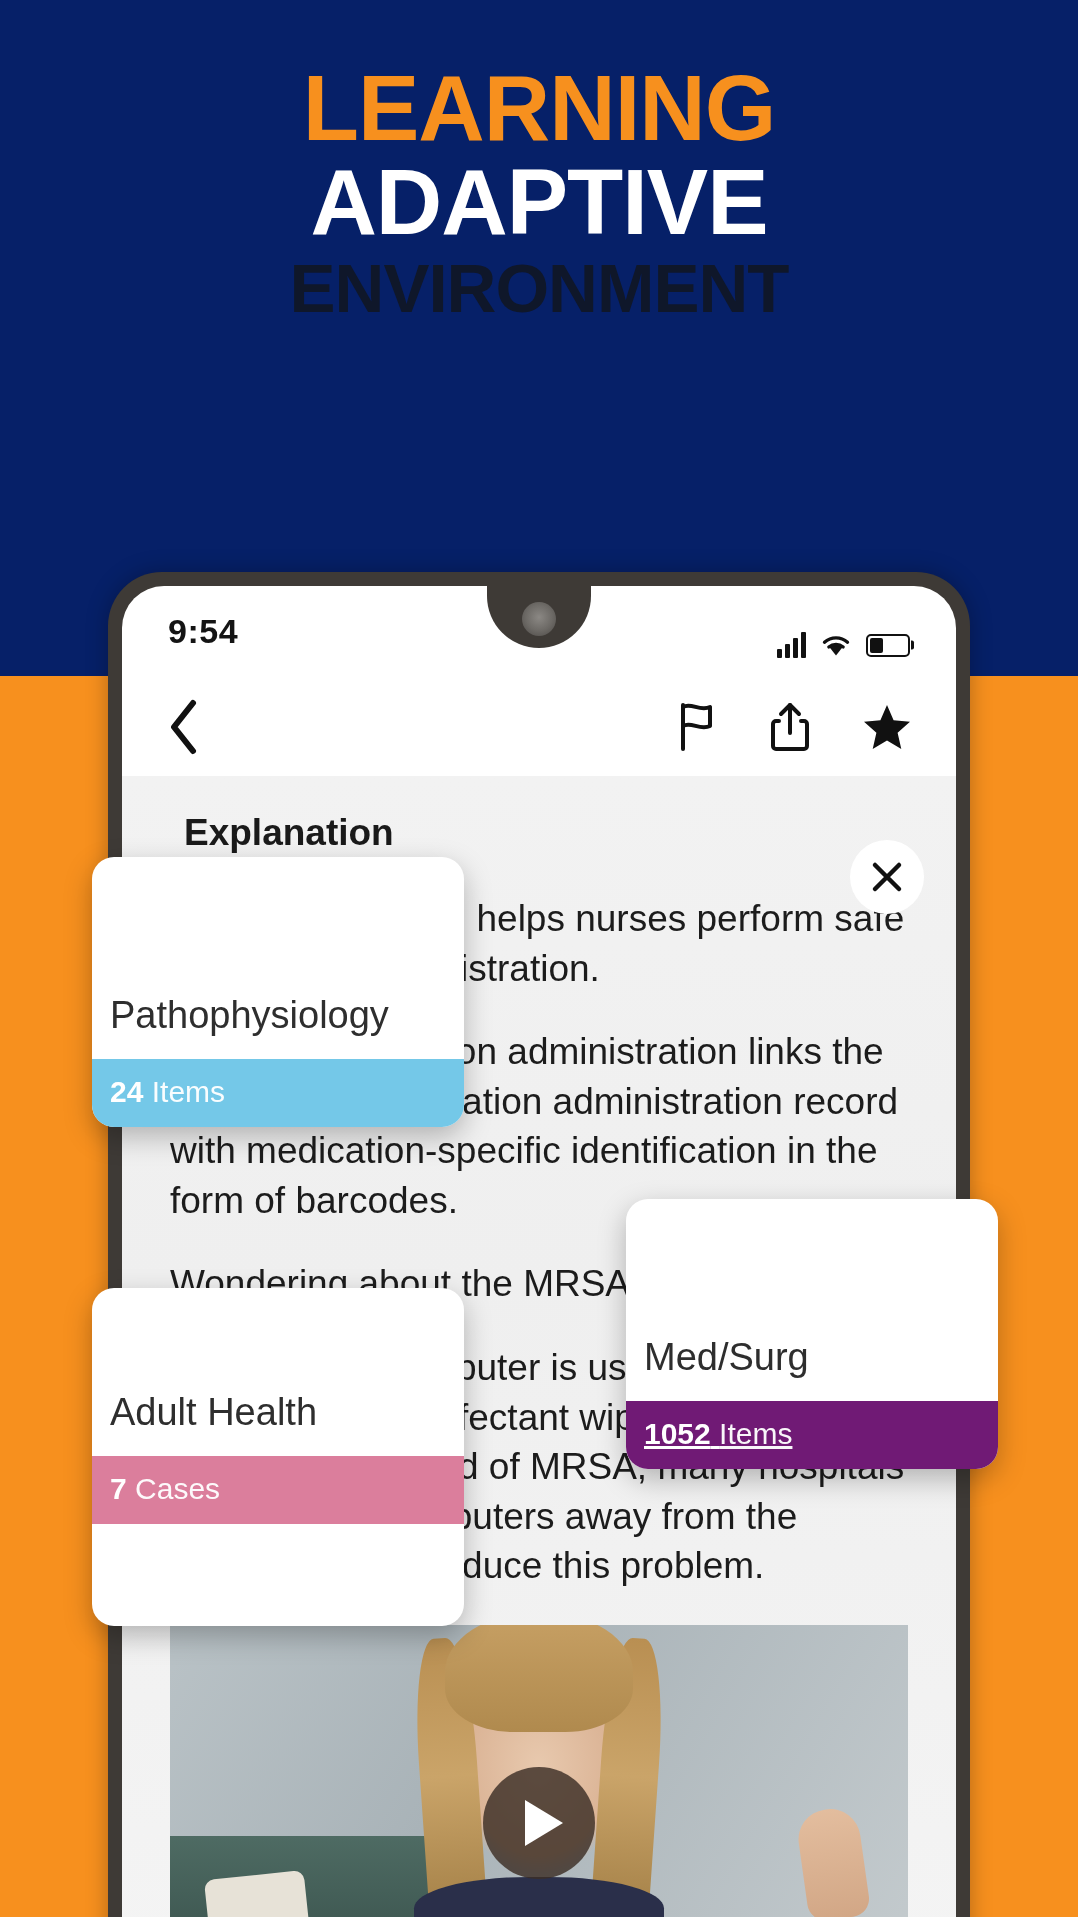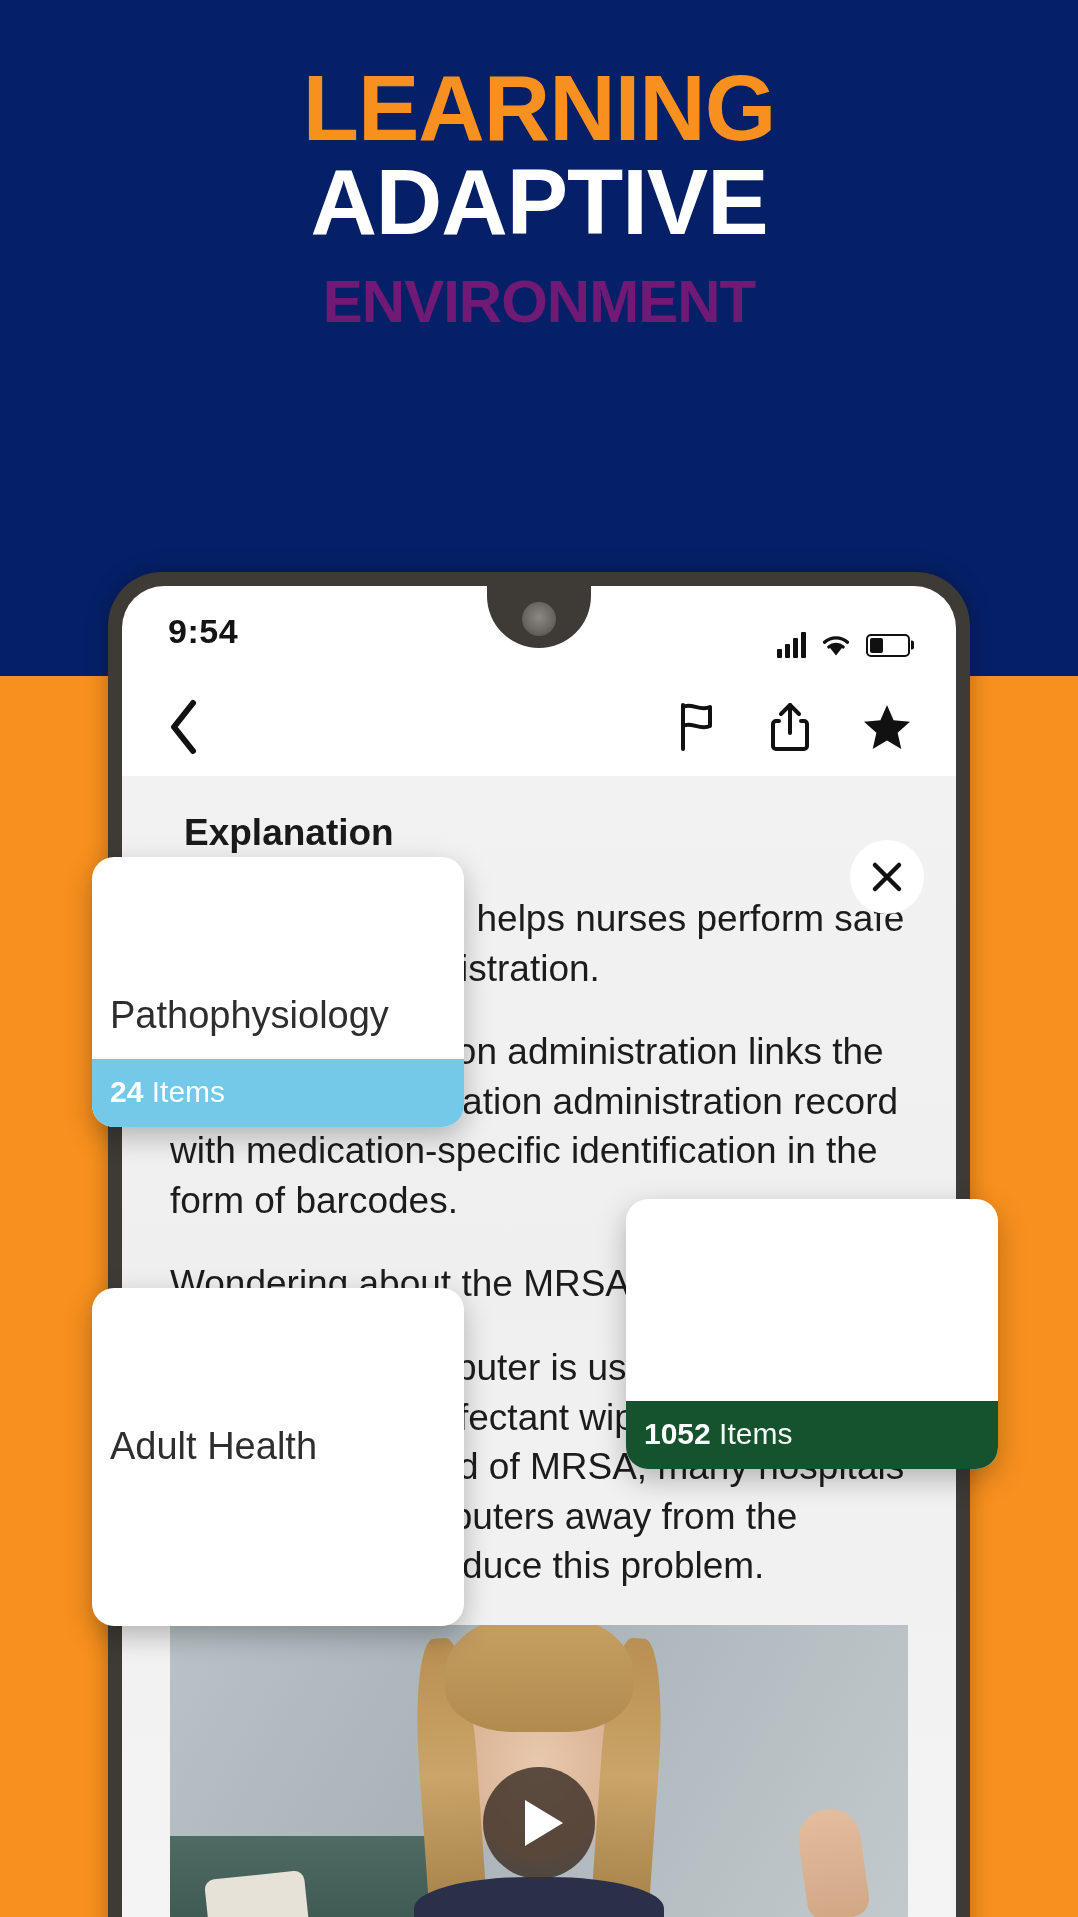--- a/index.html
+++ b/index.html
@@ -23,21 +23,21 @@
 
   
   #headline {
     position:absolute; left:0; top:58px; width:1078px;
     text-align:center; line-height:1.02;
     font-weight:bold; letter-spacing:-1px;
   }
   #headline .hl-line { display:block; white-space:nowrap; }
   .hl-1 { font-size:92px; color:#FFFFFF; }
   .hl-2 { font-size:92px; color:#F7901E; margin-top:4px; }
-  .hl-3 { font-size:60px; color:#701a75; margin-top:21px; }
+  .hl-3 { font-size:69px; color:#0f172a; margin-top:4px; }
 
   
   #phone {
     position:absolute; left:108px; top:572px;
     width:862px; height:1400px;
     background:#3E3A36;
     border-radius:54px 54px 0 0;
     padding:14px 14px 0 14px;
     box-shadow:0 0 22px rgba(0,0,0,0.28);
   }
@@ -207,21 +207,21 @@
   .cat-footer {
     padding:16px 8px 18px 18px; color:#FFFFFF; font-size:30px;
   }
   .cat-footer b { font-weight:bold; }
   .cat-footer span { font-weight:400; opacity:0.96; }
 
   #card-patho { left:92px; top:857px;  width:372px; height:270px; }
   #card-patho .cat-footer { background:#74C8E8; }
 
   #card-medsurg { left:626px; top:1199px; width:372px; height:270px; }
-  #card-medsurg .cat-footer { background:#14532d; }
+  #card-medsurg .cat-footer { background:#701a75;text-decoration:underline; }
 
   #card-adult { left:92px; top:1288px; width:372px; height:338px;justify-content:center; }
   #card-adult .cat-footer { background:#DB7E9C; }
 </style>
 </head>
 <body>
 
 <div id="bg-navy"></div>
 <div id="bg-orange"></div>
 
@@ -328,21 +328,26 @@
 
 <div id="card-patho" class="cat-card">
   <div class="cat-title">Pathophysiology</div>
   <div class="cat-footer">
     <b>24</b>
     <span>Items</span>
   </div>
 </div>
 
 <div id="card-medsurg" class="cat-card">
+  <div class="cat-title">Med/Surg</div>
   <div class="cat-footer">
     <b>1052</b>
     <span>Items</span>
   </div>
 </div>
 
 <div id="card-adult" class="cat-card">
   <div class="cat-title">Adult Health</div>
+  <div class="cat-footer">
+    <b>7</b>
+    <span>Cases</span>
+  </div>
 </div>
 
 </body></html>

